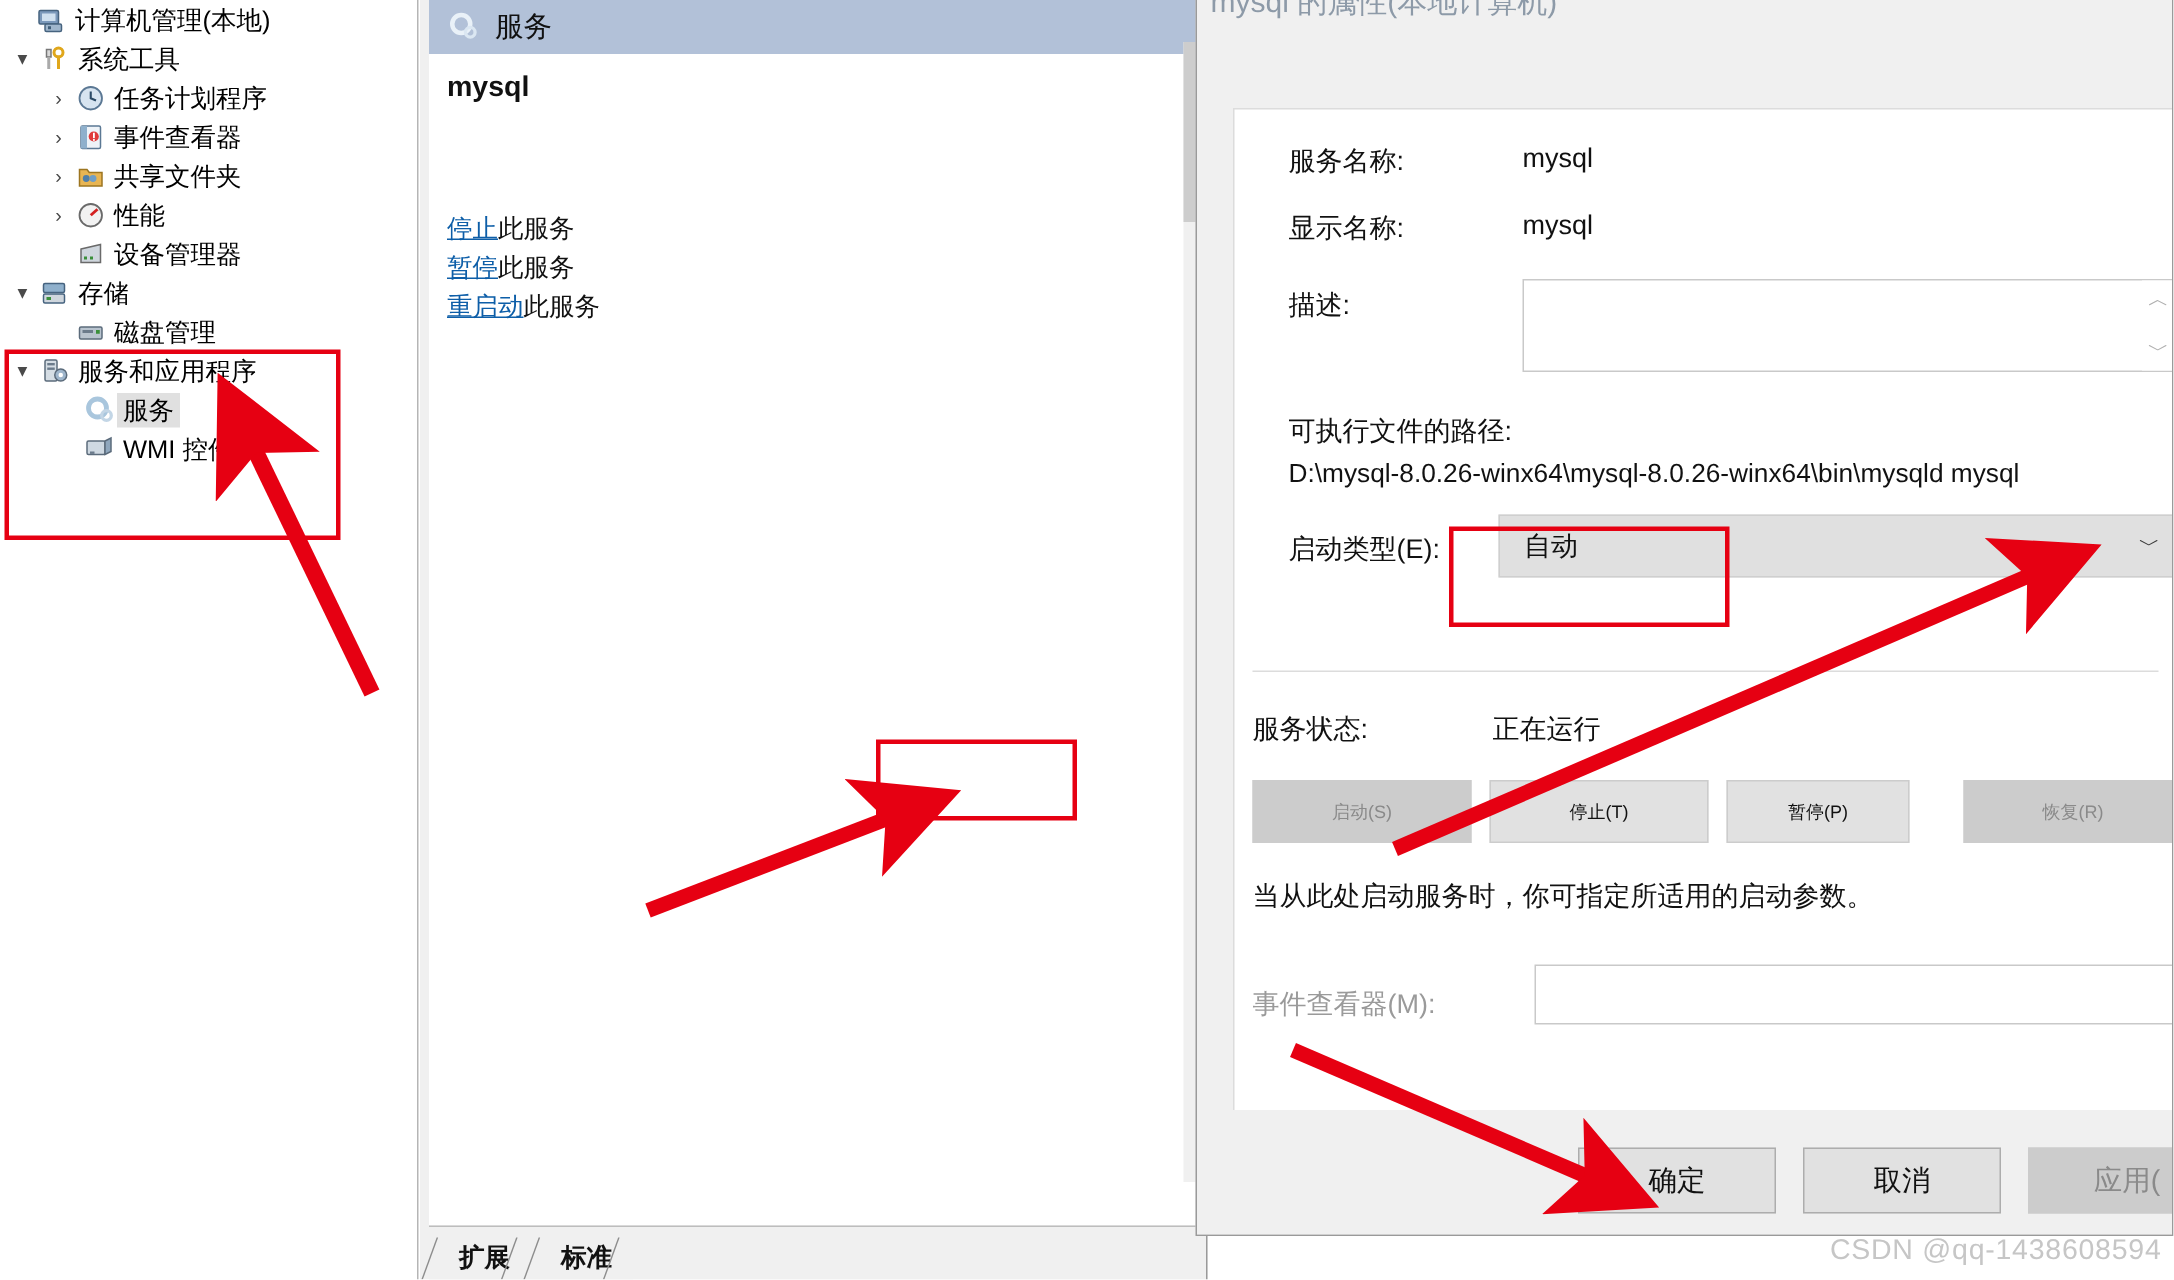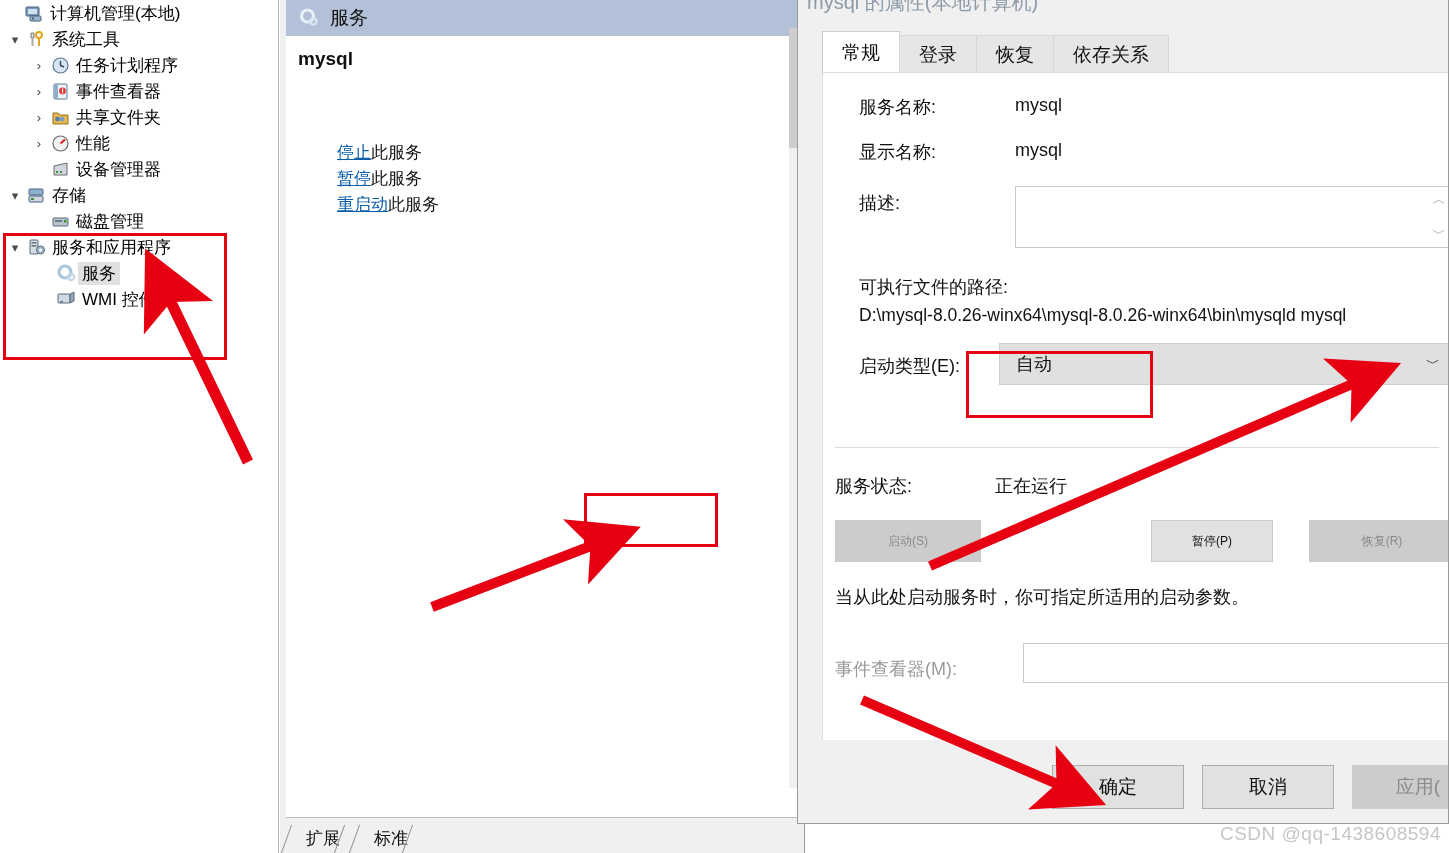--- a/index.html
+++ b/index.html
@@ -56,26 +56,26 @@
     background: #ffffff; border-right: 1px solid #c8c8c8;
   }
   #svc-detail .svc-name {
     position: absolute; left: 12px; top: 12px;
     font-size: 19px; font-weight: bold; color: #111;
   }
   .act-link {
     position: absolute; left: 12px; font-size: 17px; color: #111;
     white-space: nowrap;
   }
-  .act-link .lk { color: #0d5ea8; text-decoration: underline; margin-left: 39px; }
+  .act-link .lk { color: #0d5ea8; text-decoration: underline; }
 
   #svc-tabs {
     position: absolute; left: 6px; bottom: 0; width: 519px; height: 36px;
     background: #f0f0f0; border-top: 1px solid #bdbdbd;
-    display: flex; align-items: flex-end;
+    display: flex; align-items: flex-end; font-weight: bold;
   }
   .mmc-tab {
     position: relative; height: 28px; line-height: 28px;
     padding: 0 14px 0 20px; font-size: 17px; color: #111;
     background: #f0f0f0;
   }
   .mmc-tab::before, .mmc-tab::after {
     content:""; position:absolute; top:0; width: 14px; height: 28px;
     border-left: 1px solid #8d8d8d;
   }
@@ -369,34 +369,20 @@
         <span>标准</span>
       </div>
     </div>
 
   </div>
 
   <div id="dlg">
 
     <div id="dlg-title">mysql 的属性(本地计算机)</div>
 
-    <div id="dlg-tabstrip">
-      <div class="dtab active">
-        <span>常规</span>
-      </div>
-      <div class="dtab">
-        <span>登录</span>
-      </div>
-      <div class="dtab">
-        <span>恢复</span>
-      </div>
-      <div class="dtab">
-        <span>依存关系</span>
-      </div>
-    </div>
 
     <div id="dlg-body">
 
       <div class="field-label" style="left:36px; top:22px;">服务名称:</div>
       <div class="field-value" style="left:192px; top:22px;">mysql</div>
 
       <div class="field-label" style="left:36px; top:67px;">显示名称:</div>
       <div class="field-value" style="left:192px; top:67px;">mysql</div>
 
       <div class="field-label" style="left:36px; top:118px;">描述:</div>
@@ -418,20 +404,23 @@
       </div>
 
       <div class="hrline" style="left:12px; top:374px; width:604px;"></div>
 
       <div class="field-label" style="left:12px; top:401px;">服务状态:</div>
       <div class="field-value" style="left:172px; top:401px;">正在运行</div>
 
       <div class="pbtn disabled" style="left:12px; top:447px; width:146px;">
         <span>启动(S)</span>
       </div>
+      <div class="pbtn" style="left:170px; top:447px; width:146px;">
+        <span>停止(T)</span>
+      </div>
       <div class="pbtn" style="left:328px; top:447px; width:122px;">
         <span>暂停(P)</span>
       </div>
       <div class="pbtn disabled" style="left:486px; top:447px; width:146px;">
         <span>恢复(R)</span>
       </div>
 
       <div class="field-label" style="left:12px; top:512px;">当从此处启动服务时，你可指定所适用的启动参数。</div>
 
       <div class="field-label" style="left:12px; top:584px; color:#9a9a9a;">事件查看器(M):</div>

